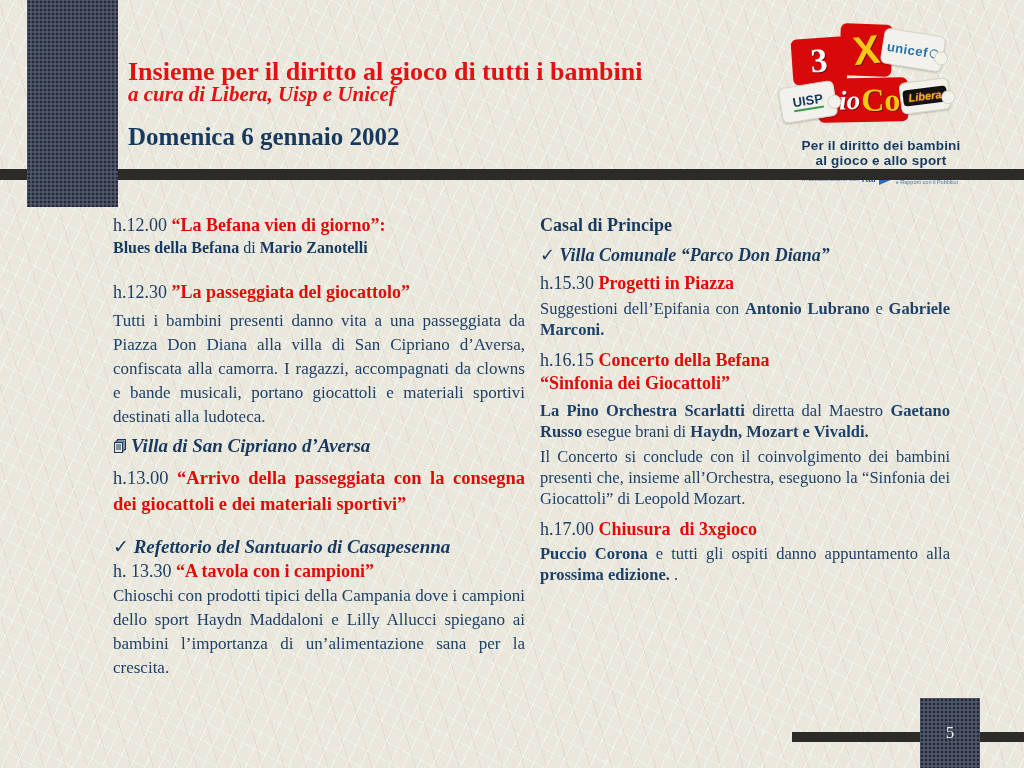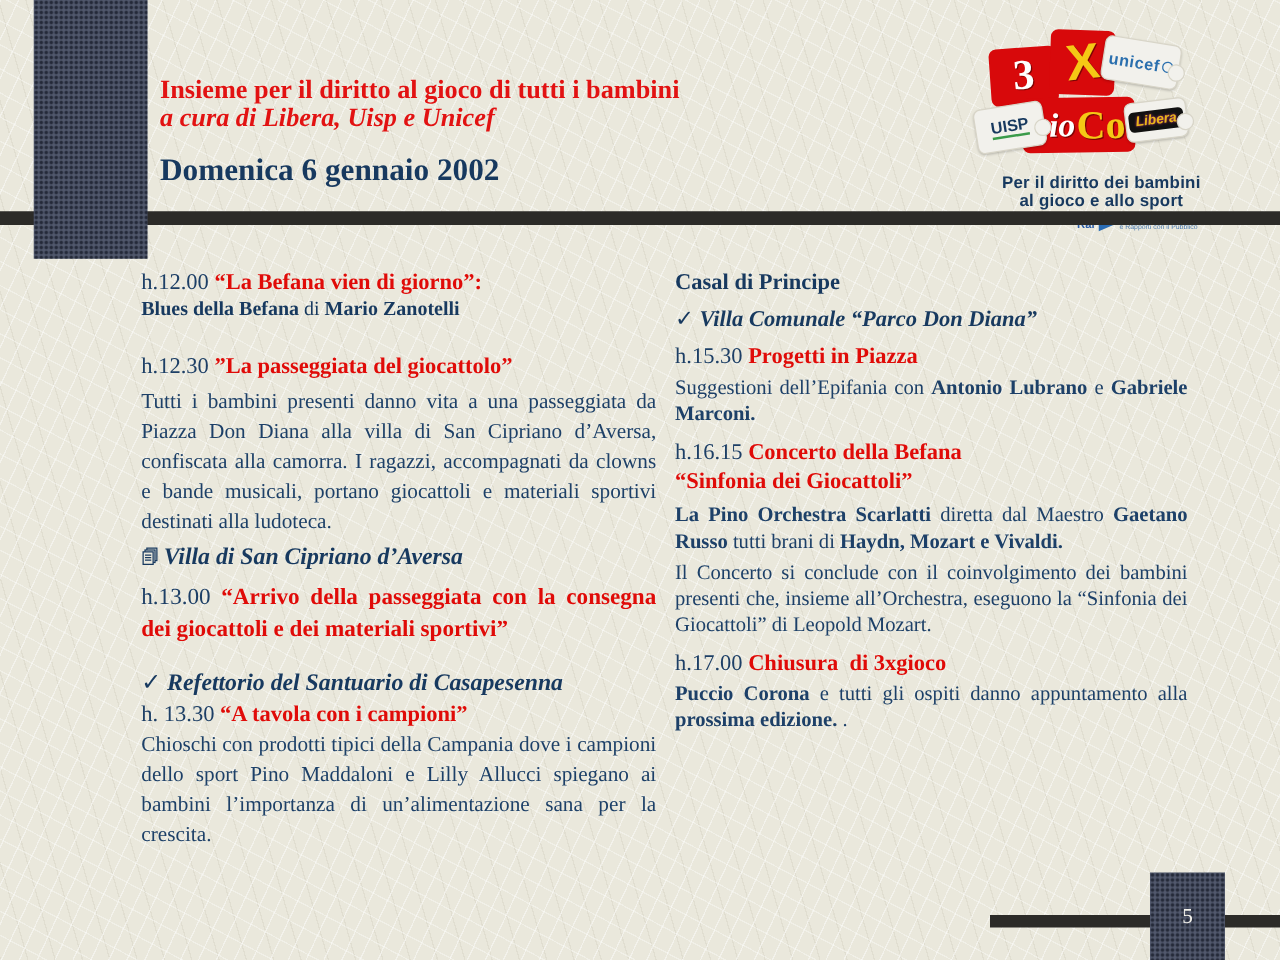--- a/index.html
+++ b/index.html
@@ -26,21 +26,21 @@
     background-position: 0 0, 2px 2px;
   }
   .left-bar { position: absolute; left: 27px; top: 0; width: 91px; height: 207px; z-index: 3; }
   .header-rule { position: absolute; left: 0; top: 169px; width: 1024px; height: 11px; background: #2c2b28; z-index: 2; }
   .bottom-rule { position: absolute; left: 792px; top: 732px; width: 232px; height: 10px; background: #2c2b28; z-index: 1; }
   .page-box { position: absolute; left: 920px; top: 698px; width: 60px; height: 70px; z-index: 2;
     display: flex; align-items: center; justify-content: center; }
   .page-box span { color: #f2f1ea; font-size: 17px; }
 
   .header-text { position: absolute; left: 128px; top: 60px; z-index: 1; }
-  .title1 { color: #e21212; font-weight: bold; font-size: 21px; line-height: 23px; white-space: nowrap; }
+  .title1 { color: #e21212; font-weight: bold; font-size: 26px; line-height: 23px; white-space: nowrap; }
   .title2 { color: #e21212; font-weight: bold; font-style: italic; font-size: 21px; line-height: 23px; }
   .date   { color: #17395f; font-weight: bold; font-size: 25px; margin-top: 17px; white-space: nowrap; }
 
   
   .logo { position: absolute; left: 780px; top: 22px; width: 176px; height: 152px; z-index: 1;
     font-family: "Liberation Sans", sans-serif; }
   .piece { position: absolute; border-radius: 6px; display: flex; align-items: center; justify-content: center; }
   .piece.red { background: #d8090b; }
   .piece.white { background: #f2f1ec; border: 1px solid #d8d5c8; box-shadow: 0 1px 2px rgba(0,0,0,0.2); }
   .piece.red::after, .piece.white::after {
@@ -180,34 +180,34 @@
             <line x1="3" y1="7" x2="8" y2="7"></line>
             <line x1="3" y1="9" x2="8" y2="9"></line>
             <line x1="3" y1="11" x2="8" y2="11"></line>
           </g>
         </svg><span>Villa di San Cipriano d’Aversa</span></p>
 
     <p class="h-line l-e3h justify"><span>h.13.00 </span><span class="red">“Arrivo della passeggiata con la consegna dei giocattoli e dei materiali sportivi”</span></p>
 
     <p class="venue l-v2"><span class="check-icon">✓</span> <span>Refettorio del Santuario di Casapesenna</span></p>
     <p class="h-line l-e4h"><span>h. 13.30 </span><span class="red">“A tavola con i campioni”</span></p>
-    <p class="para l-e4p">Chioschi con prodotti tipici della Campania dove i campioni dello sport Pino Maddaloni e Lilly Allucci spiegano ai bambini l’importanza di un’alimentazione sana per la crescita.</p>
+    <p class="para l-e4p">Chioschi con prodotti tipici della Campania dove i campioni dello sport Haydn Maddaloni e Lilly Allucci spiegano ai bambini l’importanza di un’alimentazione sana per la crescita.</p>
   </div>
 
   <div class="col col-right">
     <p class="city">Casal di Principe</p>
     <p class="venue-lg r-venue"><span class="check-icon">✓</span> <span>Villa Comunale “Parco Don Diana”</span></p>
 
     <p class="h-line r-e1h"><span>h.15.30 </span><span class="red">Progetti in Piazza</span></p>
 
     <p class="para-r r-e2p"><span>Suggestioni dell’Epifania con </span><b>Antonio Lubrano</b><span> e </span><b>Gabriele Marconi.</b></p>
 
     <p class="h-line r-e3h"><span>h.16.15 </span><span class="red">Concerto della Befana</span></p>
     <p class="h-line r-e3t2"><span class="red">“Sinfonia dei Giocattoli”</span></p>
-    <p class="para-r r-e3p1"><b>La Pino Orchestra Scarlatti</b><span> diretta dal Maestro </span><b>Gaetano Russo</b><span> tutti brani di </span><b>Haydn, Mozart e Vivaldi.</b></p>
+    <p class="para-r r-e3p1"><b>La Pino Orchestra Scarlatti</b><span> diretta dal Maestro </span><b>Gaetano Russo</b><span> esegue brani di </span><b>Haydn, Mozart e Vivaldi.</b></p>
     <p class="para-r r-e3p2">Il Concerto si conclude con il coinvolgimento dei bambini presenti che, insieme all’Orchestra, eseguono la “Sinfonia dei Giocattoli” di Leopold Mozart.</p>
 
     <p class="h-line r-e4h"><span>h.17.00 </span><span class="red">Chiusura&nbsp; di 3xgioco</span></p>
     <p class="para-r r-e4p"><b>Puccio Corona</b><span> e tutti gli ospiti danno appuntamento alla </span><b>prossima edizione.</b><span>&nbsp;.</span></p>
   </div>
 
   <div class="bottom-rule"></div>
   <div class="page-box navy-texture">
     <span>5</span>
   </div>

